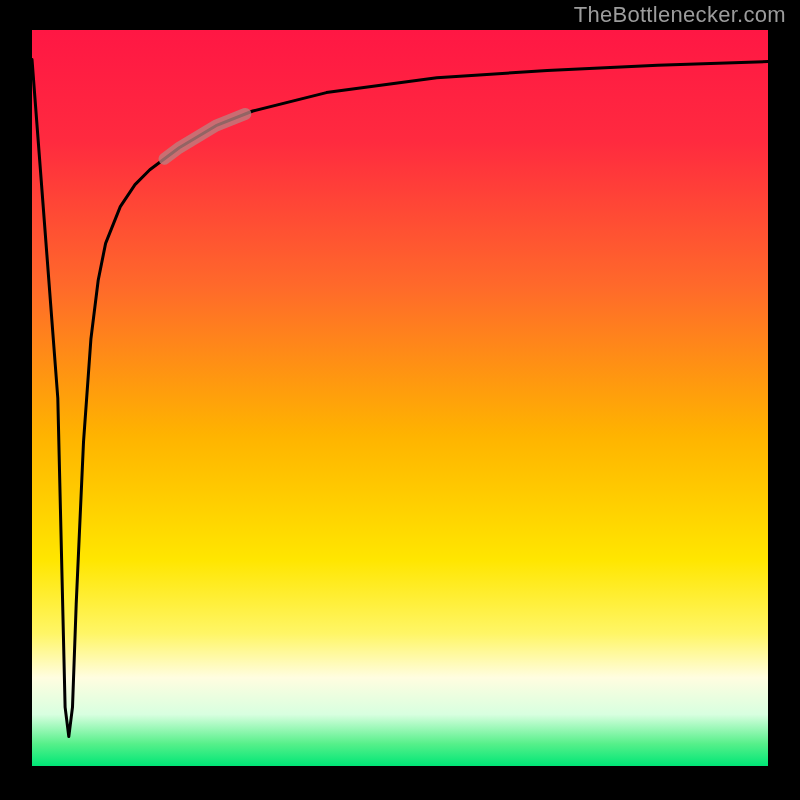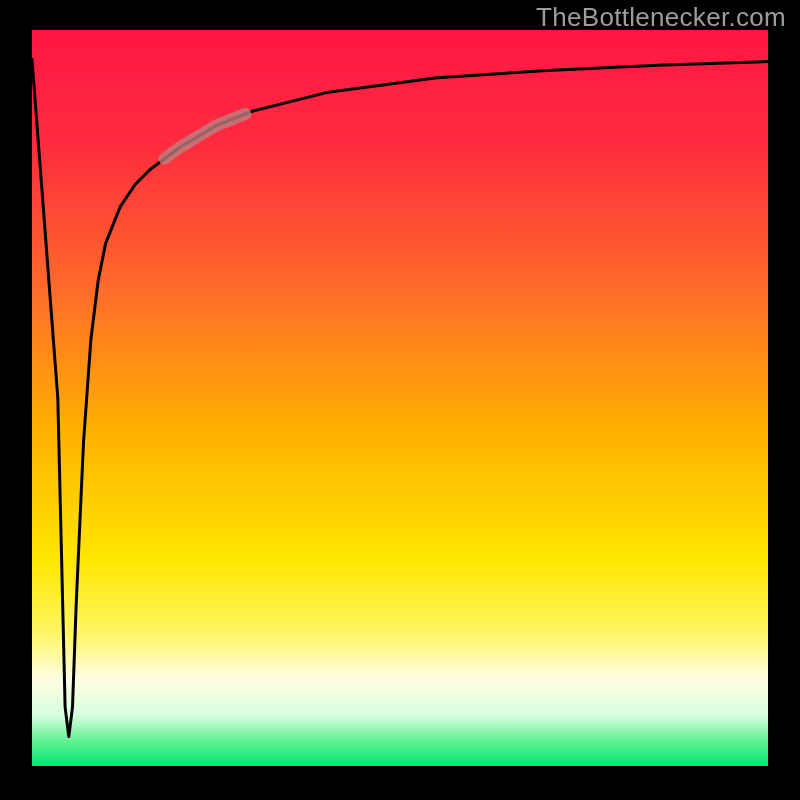--- a/index.html
+++ b/index.html
@@ -14,21 +14,21 @@
   .stage {
     position: relative;
     width: 800px;
     height: 800px;
   }
   .attribution {
     position: absolute;
     top: 2px;
     right: 14px;
     color: #9c9c9c;
-    font-size: 26px;
+    font-size: 22px;
     letter-spacing: 0.3px;
     text-align: center;
     user-select: none;
   }
   .plot-frame {
     position: absolute;
     top: 30px;
     left: 32px;
     width: 736px;
     height: 736px;

